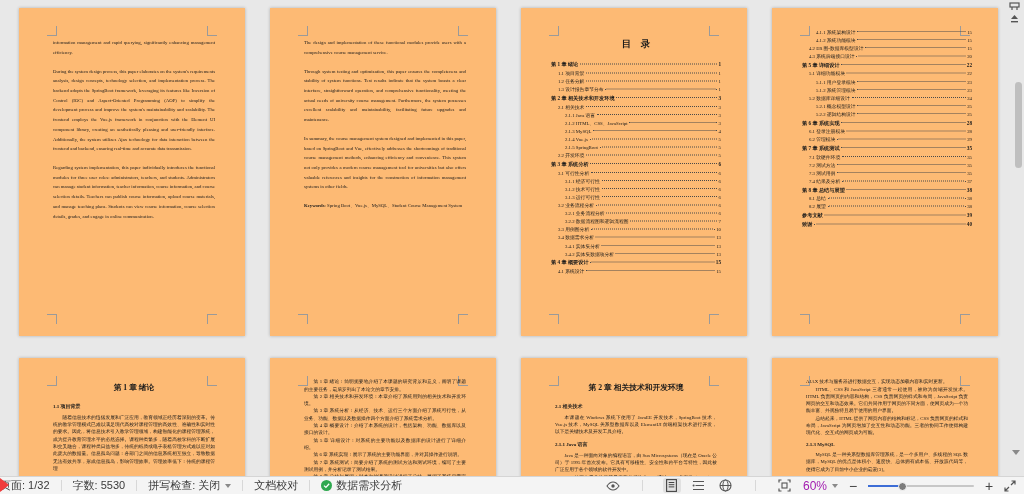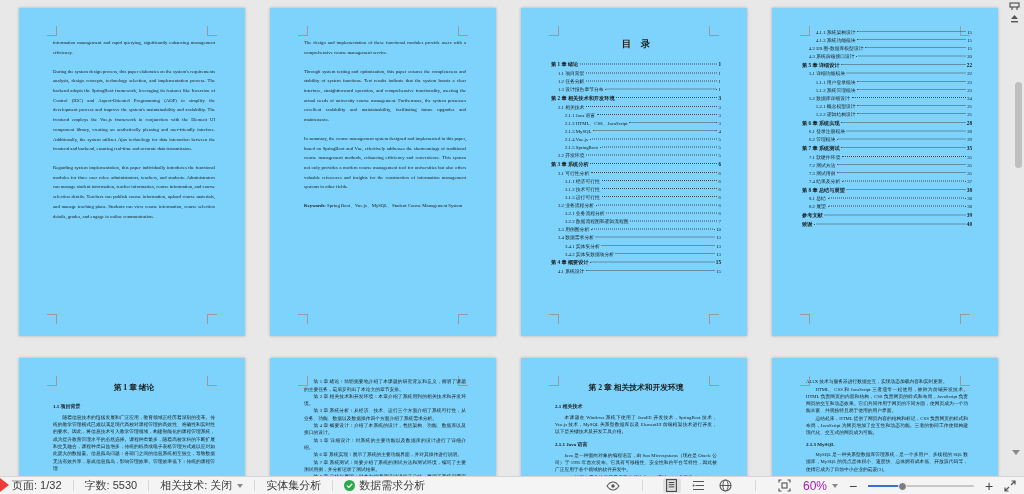--- a/index.html
+++ b/index.html
@@ -3,21 +3,21 @@
 <meta charset="utf-8">
 <style>
   html,body{margin:0;padding:0;width:1024px;height:494px;overflow:hidden;
     font-family:"Liberation Sans",sans-serif;background:#e8e8e8;}
   .stage{position:relative;width:1024px;height:494px;background:#e8e8e8;overflow:hidden;}
 
   
   .doc-area{position:absolute;left:0;top:0;right:0;bottom:18px;overflow:hidden;}
   .page-grid{position:absolute;left:19px;top:8px;display:grid;
     grid-template-columns:repeat(4,226px);grid-auto-rows:328px;column-gap:25px;row-gap:22px;}
-  .page{position:relative;background:#7dd3fc;box-shadow:0 0 3px rgba(0,0,0,.25);overflow:hidden;padding-left:44px;}
+  .page{position:relative;background:#fdba74;box-shadow:0 0 3px rgba(0,0,0,.25);overflow:hidden;padding-left:44px;}
   .cm{position:absolute;width:9px;height:9px;}
   .cm.tl{left:28px;top:18px;border-right:1px solid #9a9a9a;border-bottom:1px solid #9a9a9a;}
   .cm.tr{right:28px;top:18px;border-left:1px solid #9a9a9a;border-bottom:1px solid #9a9a9a;}
   .cm.bl{left:28px;bottom:12px;border-right:1px solid #9a9a9a;border-top:1px solid #9a9a9a;}
   .cm.br{right:28px;bottom:12px;border-left:1px solid #9a9a9a;border-top:1px solid #9a9a9a;}
   .pbody{position:absolute;left:34px;right:30px;top:34px;bottom:12px;overflow:hidden;}
   .page.english .pbody{top:30px;}
   .page.toc .pbody{top:20px;left:30px;right:26px;}
   .page.chapter .pbody,.page.cont .pbody{top:20px;}
   .scale2{width:200%;transform:scale(.5);transform-origin:0 0;color:#1a1a1a;}
@@ -44,21 +44,21 @@
   
   .vthumb{position:absolute;right:2px;top:82px;width:7px;height:86px;background:#bfbfbf;border-radius:4px;}
   .scroll-top-icons{position:absolute;right:2px;top:2px;width:16px;display:flex;
     flex-direction:column;align-items:center;gap:4px;color:#555;}
   .scroll-bottom-caret{position:absolute;right:4px;bottom:21px;width:0;height:0;
     border-left:4px solid transparent;border-right:4px solid transparent;border-top:5px solid #8a8a8a;}
 
   
   .status{position:absolute;left:0;right:0;bottom:0;height:18px;background:#f4f4f4;
     border-top:1px solid #d5d5d5;display:flex;align-items:center;font-size:11px;
-    color:#3a3a3a;padding:0 8px 0 12px;box-sizing:border-box;z-index:5;}
+    color:#3a3a3a;padding:0 8px 0 0;box-sizing:border-box;z-index:5;}
   .sb-item{display:flex;align-items:center;white-space:nowrap;}
   .sep{width:1px;height:11px;background:#d8d8d8;margin:0 11px;}
   .caret{width:0;height:0;border-left:3.5px solid transparent;border-right:3.5px solid transparent;
     border-top:4px solid #8a8a8a;margin-left:5px;}
   .sb-right{margin-left:auto;display:flex;align-items:center;gap:9px;}
   .vm{width:18px;height:15px;display:flex;align-items:center;justify-content:center;border-radius:3px;}
   .vm.active{background:#e1e1e1;}
   .zoom-pct{font-size:12px;color:#a21caf;}
   .zbtn{font-size:14px;color:#444;width:12px;text-align:center;line-height:12px;}
   .track{width:106px;height:2px;background:#c7c7c7;position:relative;border-radius:1px;}
@@ -450,25 +450,25 @@
     <div class="vthumb"></div>
     <div class="scroll-bottom-caret"></div>
   </div>
 
   <div class="status">
     <span class="sb-item">页面: 1/32</span>
     <span class="sep"></span>
     <span class="sb-item">字数: 5530</span>
     <span class="sep"></span>
     <span class="sb-item">
-      <span>相关技术: 关闭</span>
+      <span>拼写检查: 关闭</span>
       <span class="caret"></span>
     </span>
     <span class="sep"></span>
-    <span class="sb-item">实体集分析</span>
+    <span class="sb-item">文档校对</span>
     <span class="sep"></span>
     <span class="sb-item">
       <span class="bk-dot">
         <svg width="11" height="11" viewBox="0 0 11 11">
             <circle cx="5.5" cy="5.5" r="5.5" fill="#2ea84f"></circle>
             <path d="M3 5.6 4.9 7.4 8.2 3.8" stroke="#fff" stroke-width="1.3" fill="none"></path>
           </svg>
       </span>
       <span>数据需求分析</span>
     </span>

